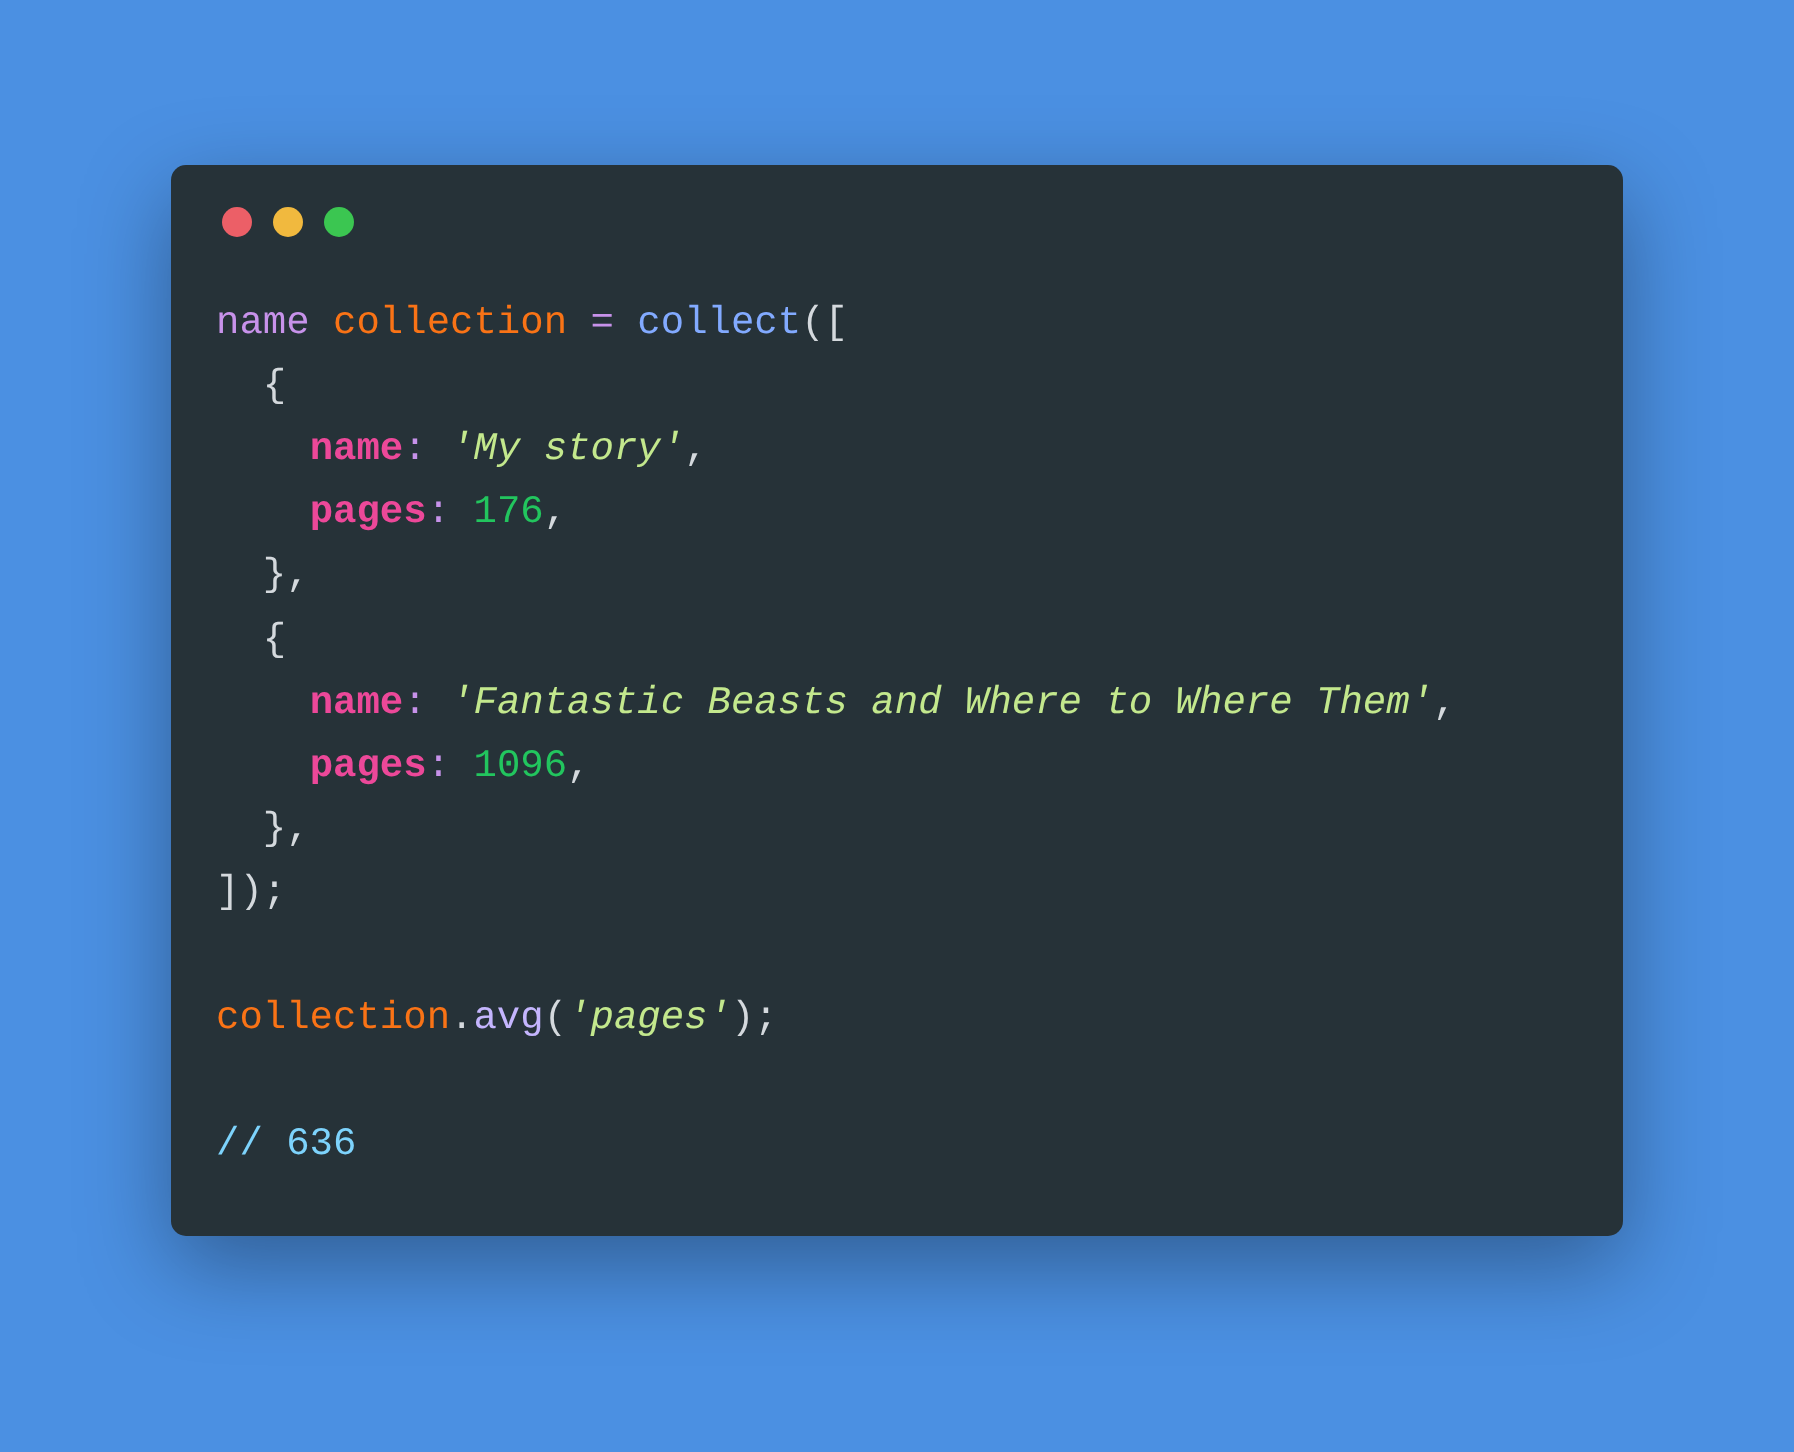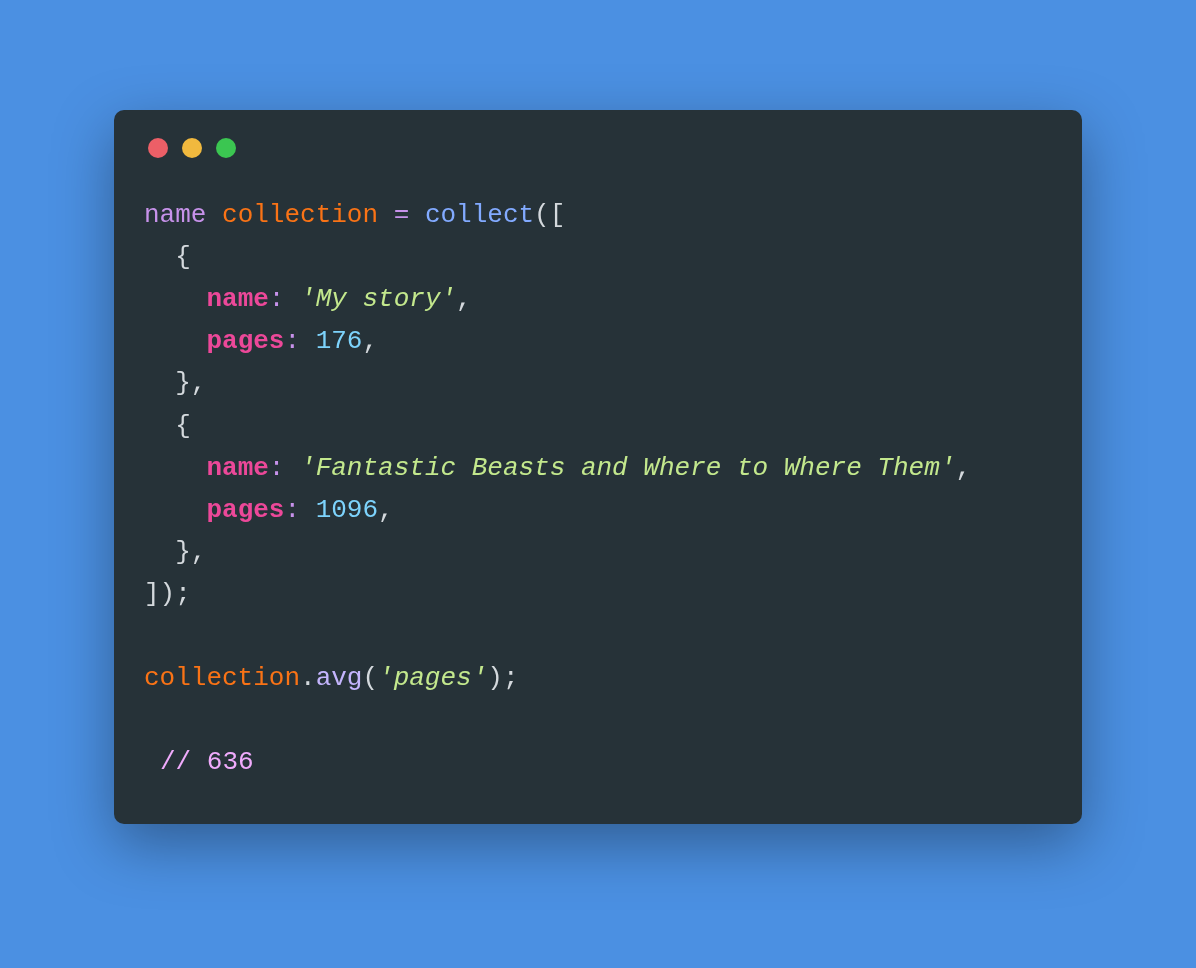--- a/index.html
+++ b/index.html
@@ -49,23 +49,23 @@
     color: #d4d9dd;
     white-space: pre;
   }
   .tok-kw      { color: #c792ea; }
   .tok-var     { color: #f97316; }
   .tok-op      { color: #c792ea; }
   .tok-fn      { color: #82aaff; text-align: right; }
   .tok-punc    { color: #d4d9dd; }
   .tok-prop    { color: #ec4899; font-weight: bold; }
   .tok-str     { color: #c3e88d; font-style: italic; }
-  .tok-num     { color: #7dd3fc; }
+  .tok-num     { color: #22c55e; }
   .tok-method  { color: #c4b5fd; }
-  .tok-comment { color: #f0abfc; margin-left: 16px; }
+  .tok-comment { color: #7dd3fc; }
 </style>
 </head>
 <body>
 
 <div class="stage">
   <div class="window">
     <div class="traffic">
       <span class="dot red"></span>
       <span class="dot yellow"></span>
       <span class="dot green"></span>

